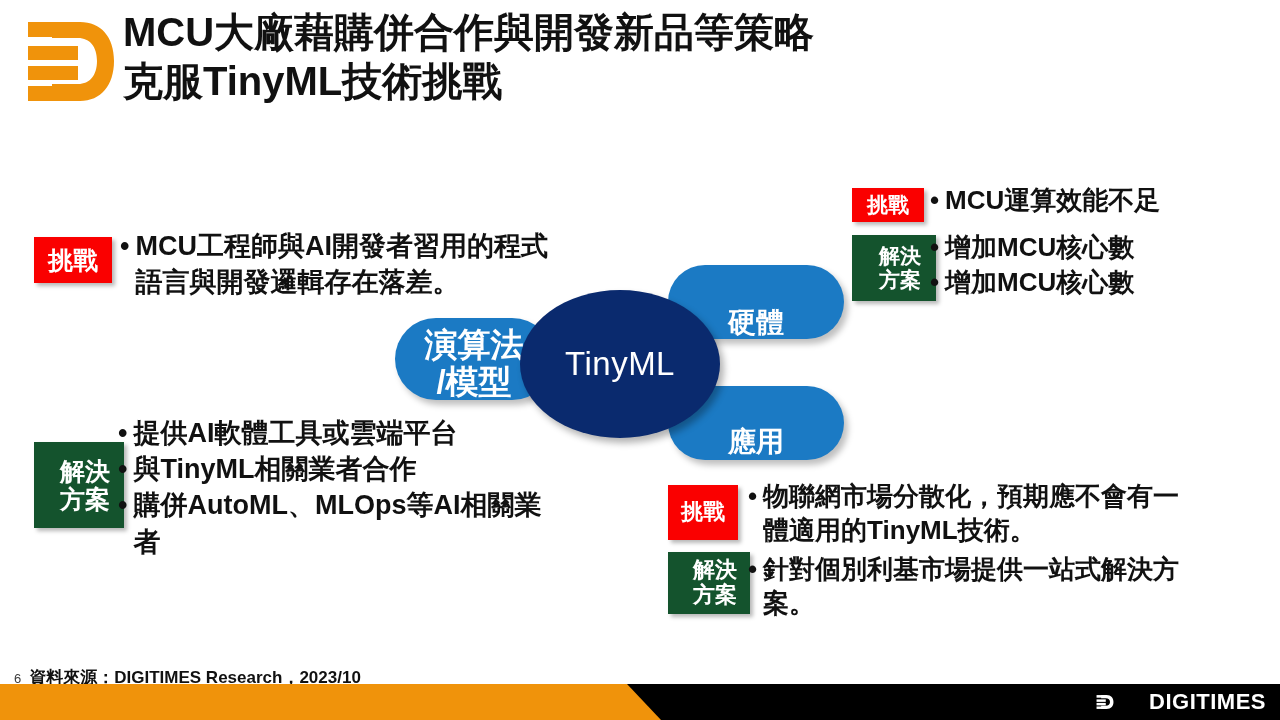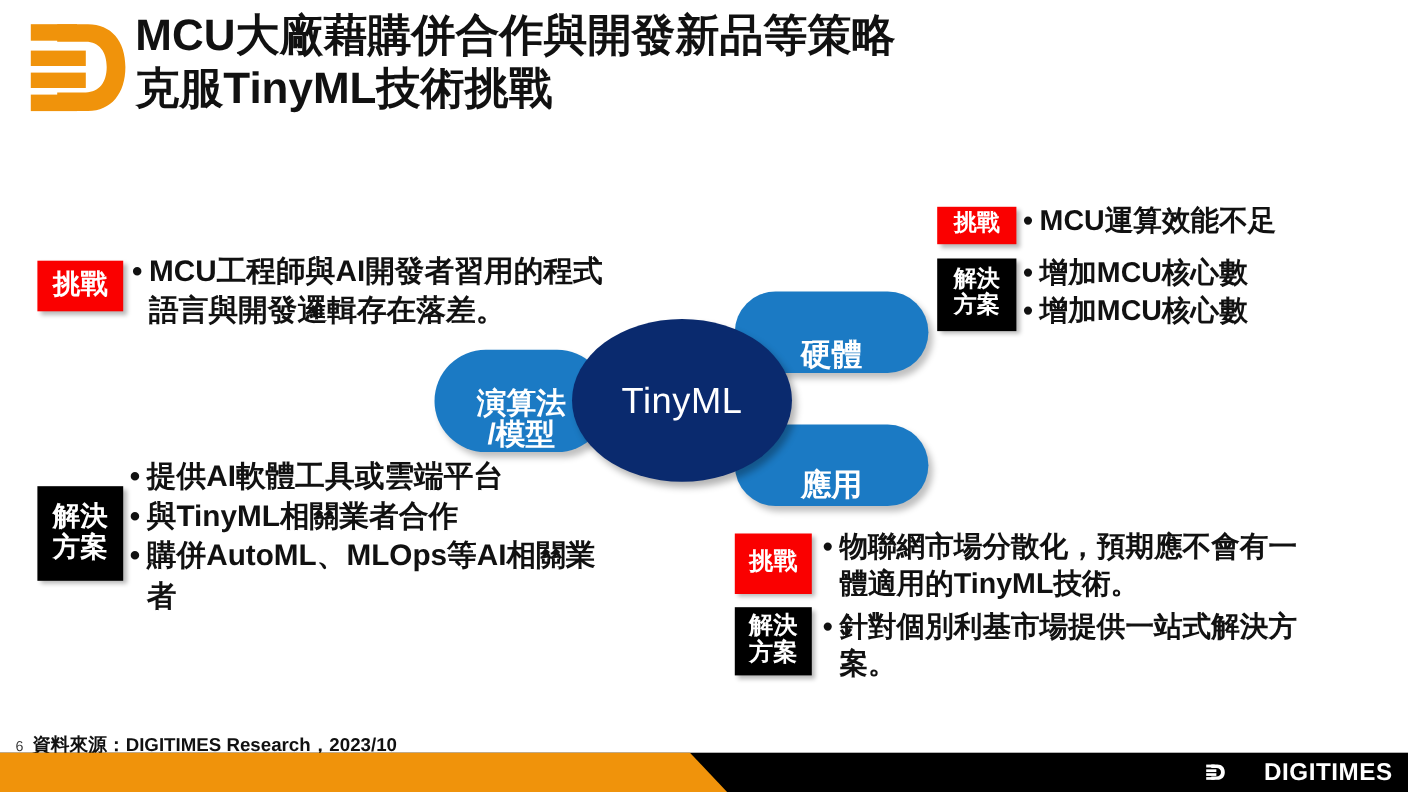--- a/index.html
+++ b/index.html
@@ -44,24 +44,23 @@
     position: absolute;
     display: flex;
     flex-direction: column;
     align-items: center;
     justify-content: center;
     color: #ffffff;
     font-weight: bold;
     text-align: center;
     box-shadow: 3px 3px 4px rgba(0,0,0,0.28);
     line-height: 1.12;
-    font-family: Liberation Mono, monospace;
   }
   .badge.red { background: #FA0000; }
-  .badge.green { background: #000000; }
+  .badge.green { background: #14532d; padding-left: 12px; }
   .badge-line { display: block; }
 
   
   .bullets {
     position: absolute;
     color: #111111;
     font-weight: bold;
   }
   .bullet {
     display: flex;
@@ -254,21 +253,21 @@
   </div>
 
   <div class="pill" style="left:668px; top:265px; width:176px; height:74px; font-size:28px;">
     <span>硬體</span>
   </div>
 
   <div class="pill" style="left:668px; top:386px; width:176px; height:74px; font-size:28px;font-family:Liberation Mono, monospace;">
     <span>應用</span>
   </div>
 
-  <div class="pill" style="left:395px; top:318px; width:158px; height:93px; font-size:27px;">
+  <div class="pill" style="left:395px; top:318px; width:158px; height:82px; font-size:33px;">
     <span>演算法</span>
     <span>/模型</span>
   </div>
 
   <div class="core" style="left:520px; top:290px; width:200px; height:148px;">
     <span class="core-label">TinyML</span>
   </div>
 
   <div class="source-line">
     <span class="page-num">6</span>

